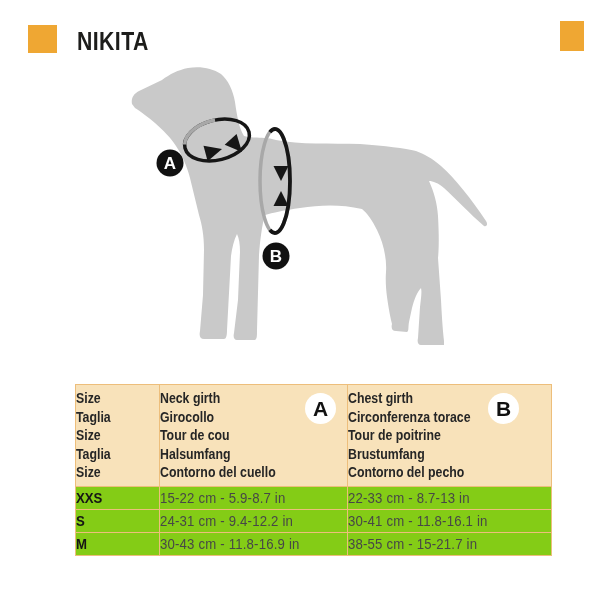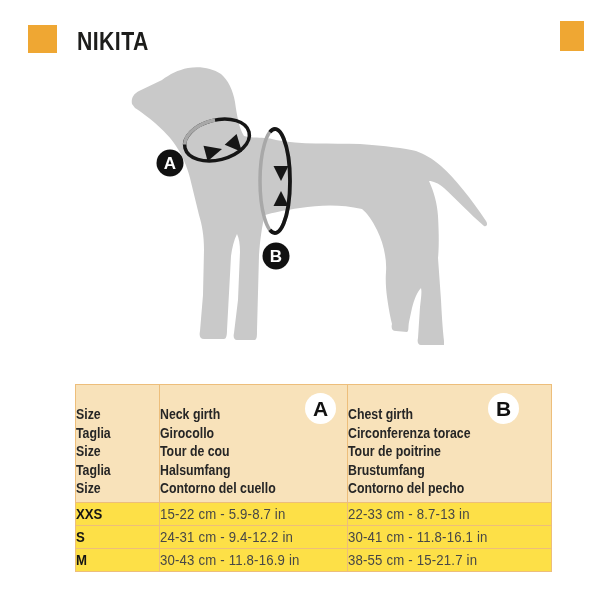--- a/index.html
+++ b/index.html
@@ -27,24 +27,24 @@
   }
   table.size-table td{
     border:1px solid #EDBE7B;padding:0;vertical-align:middle;
     overflow:hidden;
   }
   td.c1{width:83px;}
   td.c2{width:187px;}
   td.c3{width:203px;}
   tr.head td{
     height:97px;background:#F8E2BA;vertical-align:top;
-    padding-top:20px;
+    padding-top:4px;
     text-decoration:underline;
   }
-  tr.datarow td{height:22px;background:#fde047;margin-top:40px;}
+  tr.datarow td{height:22px;background:#84cc16;margin-top:40px;}
   .hline{
     font-size:14px;font-weight:bold;color:#262626;line-height:18.6px;
     white-space:nowrap;
   }
   .cond{display:inline-block;transform:scaleX(0.88);transform-origin:0 50%;white-space:nowrap;}
   .pad1{padding-left:12px;}
   .pad2{padding-left:16px;}
   .size-label{font-size:15px;font-weight:bold;color:#151515;}
   .val{font-size:15px;font-weight:normal;color:#474747;letter-spacing:0.2px;}
   .hdr-badge{

